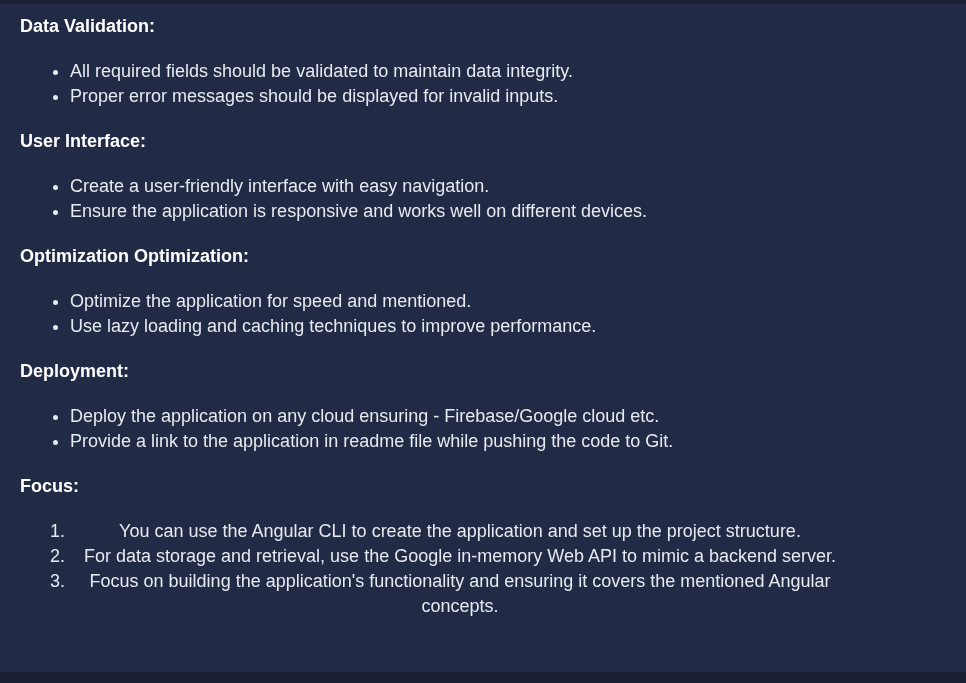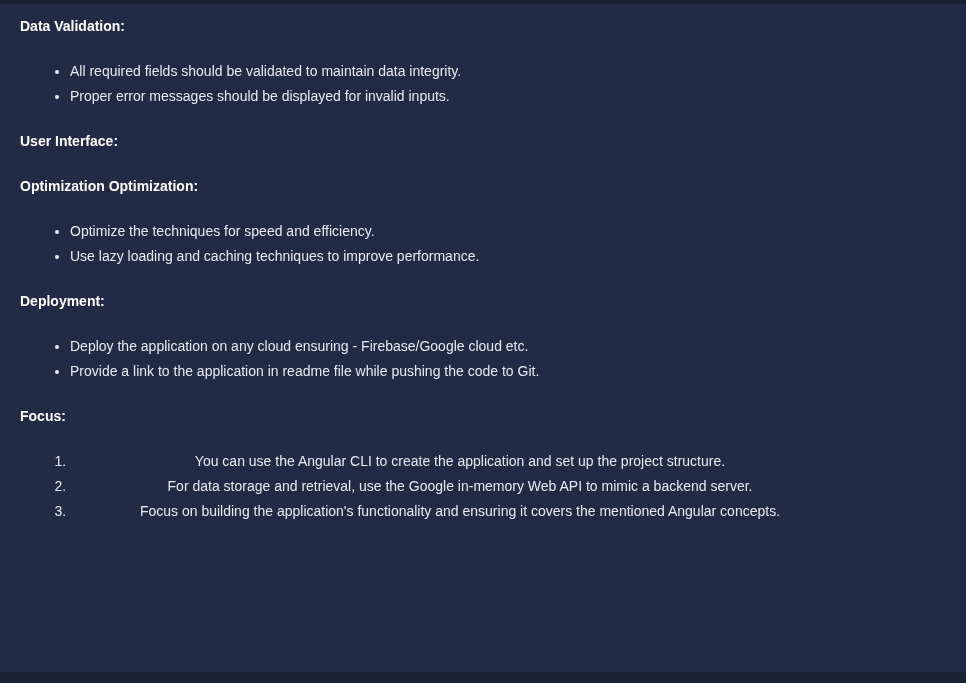--- a/index.html
+++ b/index.html
@@ -22,21 +22,21 @@
     left: 0;
     right: 0;
     bottom: 11px;
     background: #212b46;
     overflow: hidden;
   }
   .doc {
     width: 830px;
     padding: 0 20px;
     color: #e7eaf0;
-    font-size: 14px;
+    font-size: 18px;
   }
   .doc p {
     margin: 20px 0;
     line-height: 25px;
   }
   .doc p:first-child {
     margin-top: 10px;
   }
   .doc p strong {
     color: #ffffff;
@@ -70,23 +70,27 @@
 
 <div class="page">
   <div class="content-area">
     <div class="doc" id="doc">
         <p><strong>Data Validation:</strong></p>
         <ul>
           <li>All required fields should be validated to maintain data integrity.</li>
           <li>Proper error messages should be displayed for invalid inputs.</li>
         </ul>
         <p><strong>User Interface:</strong></p>
+        <ul>
+          <li>Create a user-friendly interface with easy navigation.</li>
+          <li>Ensure the application is responsive and works well on different devices.</li>
+        </ul>
         <p><strong>Optimization Optimization:</strong></p>
         <ul>
-          <li>Optimize the techniques for speed and efficiency.</li>
+          <li>Optimize the application for speed and mentioned.</li>
           <li>Use lazy loading and caching techniques to improve performance.</li>
         </ul>
         <p><strong>Deployment:</strong></p>
         <ul>
           <li>Deploy the application on any cloud ensuring - Firebase/Google cloud etc.</li>
           <li>Provide a link to the application in readme file while pushing the code to Git.</li>
         </ul>
         <p><strong>Focus:</strong></p>
         <ol>
           <li>You can use the Angular CLI to create the application and set up the project structure.</li>

